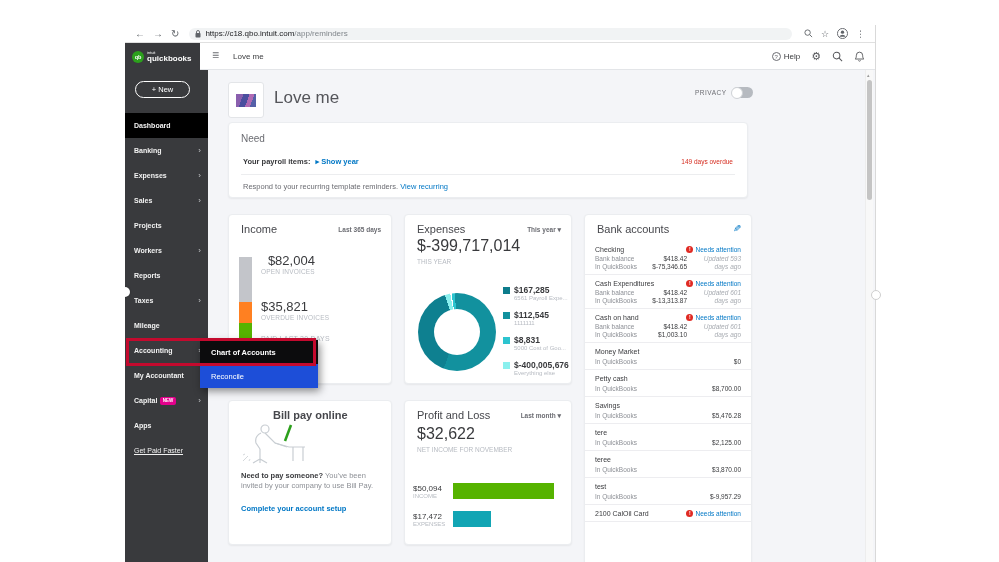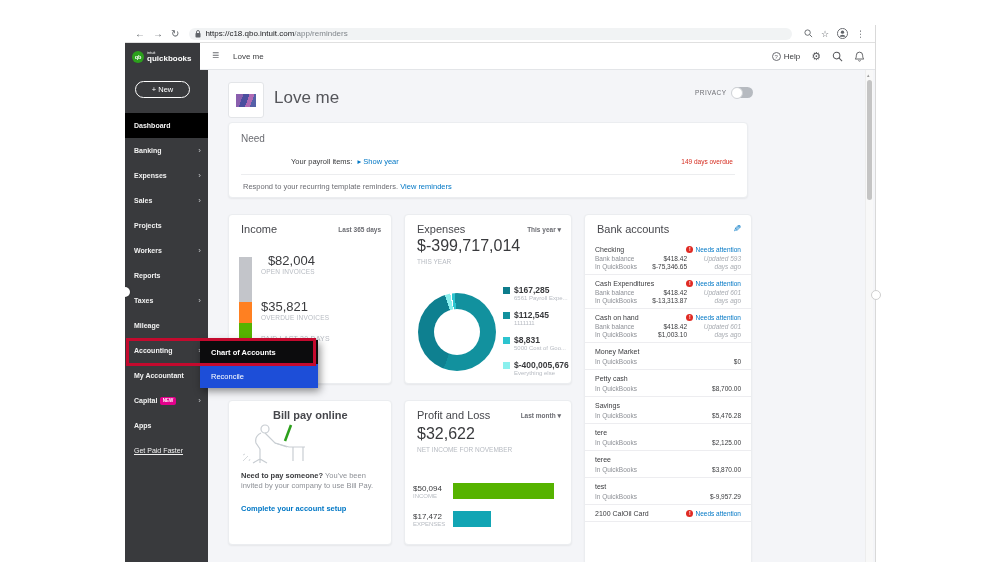--- a/index.html
+++ b/index.html
@@ -61,21 +61,21 @@
 
   .card { position:absolute; background:#fff; border:1px solid #ebedf0; border-radius:4px; box-shadow:0 1px 2px rgba(0,0,0,.06); overflow:hidden; }
   .card-title { position:absolute; left:12px; top:8px; font-size:11px; color:#46474c; }
   .period { position:absolute; right:10px; top:11px; font-size:6.5px; color:#6b6c72; font-weight:bold; cursor:pointer; }
   .period .caret { font-size:7px; }
   .muted { color:#b7bbc2; }
 
   
   .tasks { left:28px; top:52px; width:520px; height:76px; }
   .tasks-title { position:absolute; left:12px; top:10px; font-size:10px; color:#6b6c72; }
-  .task-row1 { position:absolute; left:14px; top:34px; font-size:7.5px; color:#393a3d; font-weight:normal; display:flex; gap:5px; align-items:center;margin-left:48px; }
+  .task-row1 { position:absolute; left:14px; top:34px; font-size:7.5px; color:#393a3d; font-weight:bold; display:flex; gap:5px; align-items:center; }
   .show-more { color:#0077c5; cursor:pointer; }
   .overdue { position:absolute; right:14px; top:35px; font-size:6.5px; color:#d52b1e; }
   .task-div { position:absolute; left:12px; right:12px; top:51px; border-top:1px solid #ecedef; }
   .task-row2 { position:absolute; left:14px; top:59px; font-size:7.5px; color:#6b6c72; }
   .task-row2 a { color:#0077c5; text-decoration:none; cursor:pointer; }
 
   
   .income { left:28px; top:144px; width:164px; height:170px; }
   .stackbar { position:absolute; left:10px; top:42px; width:13px; }
   .seg { width:13px; }
@@ -266,21 +266,21 @@
       <div class="card tasks">
         <div class="tasks-title">Need</div>
         <div class="task-row1">
           <span>Your payroll items:</span>
           <span class="show-more"><span>▸</span> <span>Show year</span></span>
         </div>
         <div class="overdue">149 days overdue</div>
         <div class="task-div"></div>
         <div class="task-row2">
           <span>Respond to your recurring template reminders.</span>
-          <a>View reminders</a>
+          <a>View recurring</a>
         </div>
       </div>
 
       <div class="card income">
         <div class="card-title">Income</div>
         <div class="period">Last 365 days</div>
         <div class="stackbar">
           <div class="seg" style="height:45px;background:#c3c5ca;"></div>
           <div class="seg" style="height:21px;background:#ff8021;"></div>
           <div class="seg" style="height:38px;background:#56b300;"></div>

